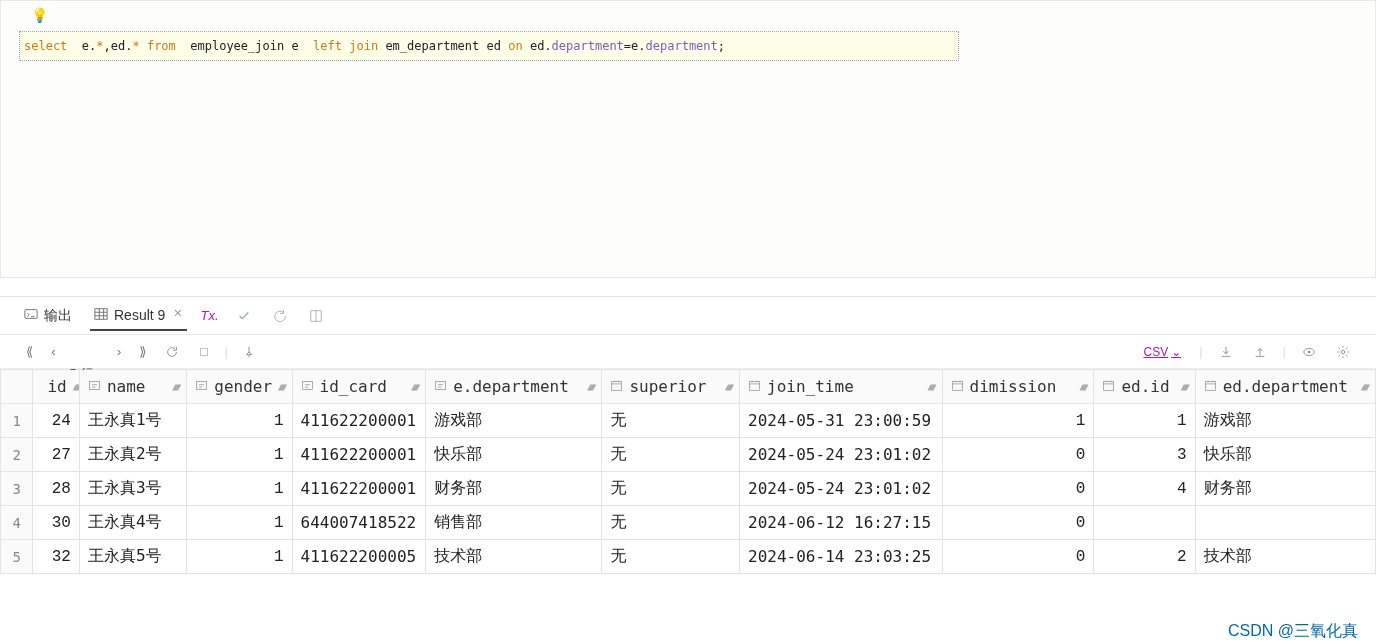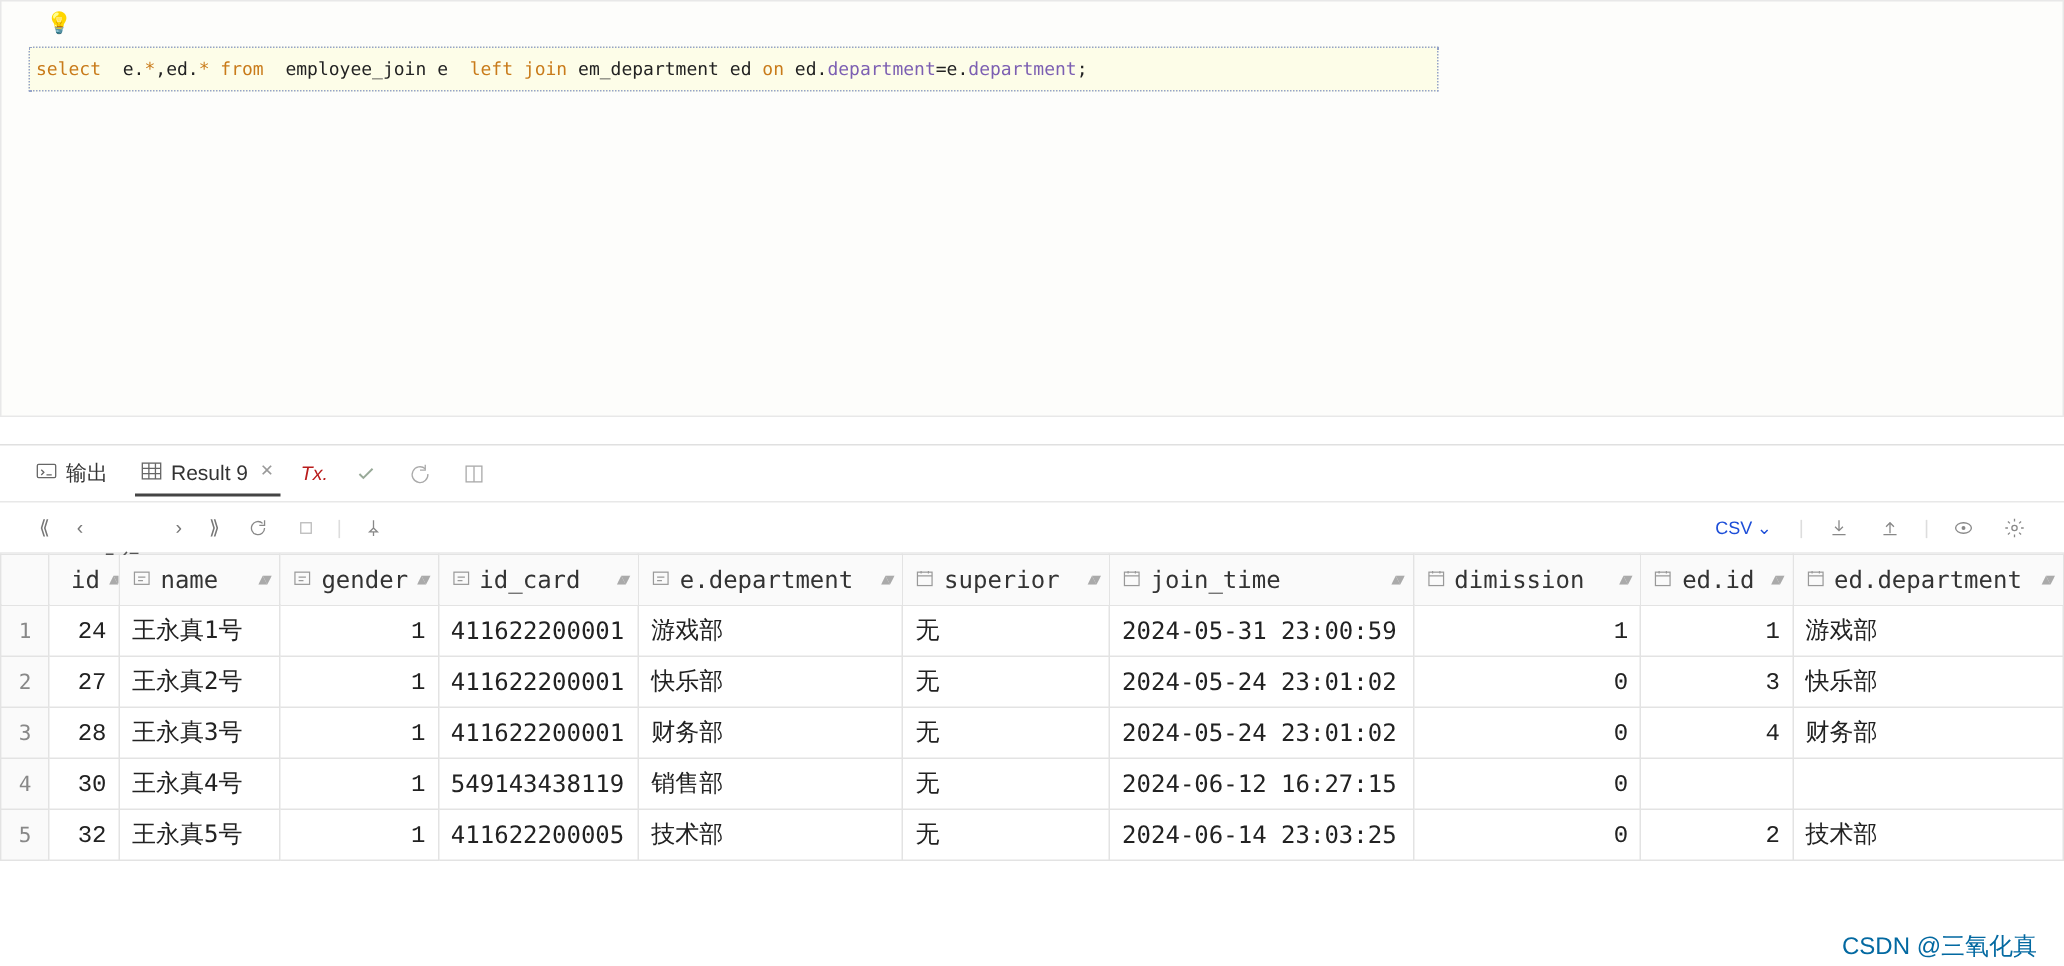--- a/index.html
+++ b/index.html
@@ -11,39 +11,39 @@
 .ident { color: #222; }
 .dotpart { color: #7c5fb2; }
 .semi { color: #222; }
 .gap { height: 18px; background: #fff; }
 .panel { border-top: 1px solid #e0e0e0; background: #fff; }
 .tabs-row { display: flex; align-items: center; height: 38px; padding: 0 20px; border-bottom: 1px solid #e8e8e8; gap: 14px; font-size: 14px; color: #333; }
 .tab-item { display: inline-flex; align-items: flex-start; gap: 6px; padding: 6px 4px; cursor: pointer; }
 .tab-item.active { border-bottom: 2px solid #444; font-weight: 500; }
 .ico { display: inline-block; width: 14px; height: 14px; color: #666; }
 .close-x { font-size: 11px; color: #999; margin-left: 2px; }
-.tx-label { font-style: italic; color: #b91c1c; font-size: 13px; }
+.tx-label { font-style: italic; color: #a21caf; font-size: 13px; }
 .toolbar-row { display: flex; align-items: center; height: 34px; padding: 0 22px; border-bottom: 1px solid #eee; gap: 10px; color: #555; font-size: 13px; }
 .toolbar-row .spacer { flex: 1; }
 .tb-btn { cursor: pointer; color: #777; display: inline-flex; align-items: center; padding: 2px 4px; }
 .tb-btn svg, .tab-item svg { width: 14px; height: 14px; }
 .rowcount { display: inline-flex; align-items: flex-start; gap: 2px; margin-top: 44px; }
 .rowcount .dd { font-size: 9px; color: #888; }
 table.grid { border-collapse: collapse; width: 100%; table-layout: fixed; font-family: "Consolas","Menlo",monospace; font-size: 16px; }
 table.grid th, table.grid td { border: 1px solid #e3e3e3; padding: 6px 8px; height: 34px; white-space: nowrap; overflow: hidden; }
 table.grid th { background: #fafafa; font-weight: 400; color: #333; text-align: right; position: relative; }
 table.grid th .hdr { display: flex; align-items: center; gap: 6px; }
 table.grid th .sort { margin-left: auto; font-size: 10px; color: #aaa; letter-spacing: -3px; }
 table.grid td.rownum, table.grid th.rownum { width: 32px; text-align: center; color: #888; background: #fafafa; font-size: 14px; }
 .num-cell { text-align: right; font-family: Liberation Mono, monospace; }
 .null-val { color: #aaa; font-style: italic; }
 .col-ico { color: #888; }
 .watermark { position: fixed; right: 18px; bottom: 2px; color: #0369a1; font-size: 16px; font-family: Arial, sans-serif; pointer-events: none; }
 .right-icons { display: flex; gap: 12px; align-items: center; color: #888; }
-.csv-btn { font-size: 12px; padding: 2px 6px; border: none; background: none; color: #1d4ed8; display: inline-flex; align-items: center; gap: 3px; }
+.csv-btn { font-size: 12px; padding: 2px 6px; border: none; background: none; color: #a21caf; display: inline-flex; align-items: center; gap: 3px; text-decoration: underline; }
 </style>
 </head>
 <body>
 
 <div class="editor-area">
   <span class="lightbulb">💡</span>
   <div class="sql-line" id="sql-line"><span class="kw">select</span><span class="ident">  </span><span class="ident">e</span><span class="ident">.</span><span class="kw">*</span><span class="ident">,</span><span class="ident">ed</span><span class="ident">.</span><span class="kw">*</span><span class="ident"> </span><span class="kw">from</span><span class="ident">  </span><span class="ident">employee_join</span><span class="ident"> </span><span class="ident">e</span><span class="ident">  </span><span class="kw">left join</span><span class="ident"> </span><span class="ident">em_department</span><span class="ident"> </span><span class="ident">ed</span><span class="ident"> </span><span class="kw">on</span><span class="ident"> </span><span class="ident">ed</span><span class="ident">.</span><span class="dotpart">department</span><span class="ident">=</span><span class="ident">e</span><span class="ident">.</span><span class="dotpart">department</span><span class="semi">;</span></div>
 </div>
 
 <div class="gap"></div>
@@ -285,21 +285,21 @@
           <td>2024-05-24 23:01:02</td>
           <td class="num-cell">0</td>
           <td class="num-cell">4</td>
           <td>财务部</td>
         </tr>
         <tr>
           <td class="rownum">4</td>
           <td class="num-cell">30</td>
           <td>王永真4号</td>
           <td class="num-cell">1</td>
-          <td>549143438119</td>
+          <td>644007418522</td>
           <td>销售部</td>
           <td>无</td>
           <td>2024-06-12 16:27:15</td>
           <td class="num-cell">0</td>
           <td class="num-cell"><span class="null-val"><null></null></span></td>
           <td><span class="null-val"><null></null></span></td>
         </tr>
         <tr>
           <td class="rownum">5</td>
           <td class="num-cell">32</td>

